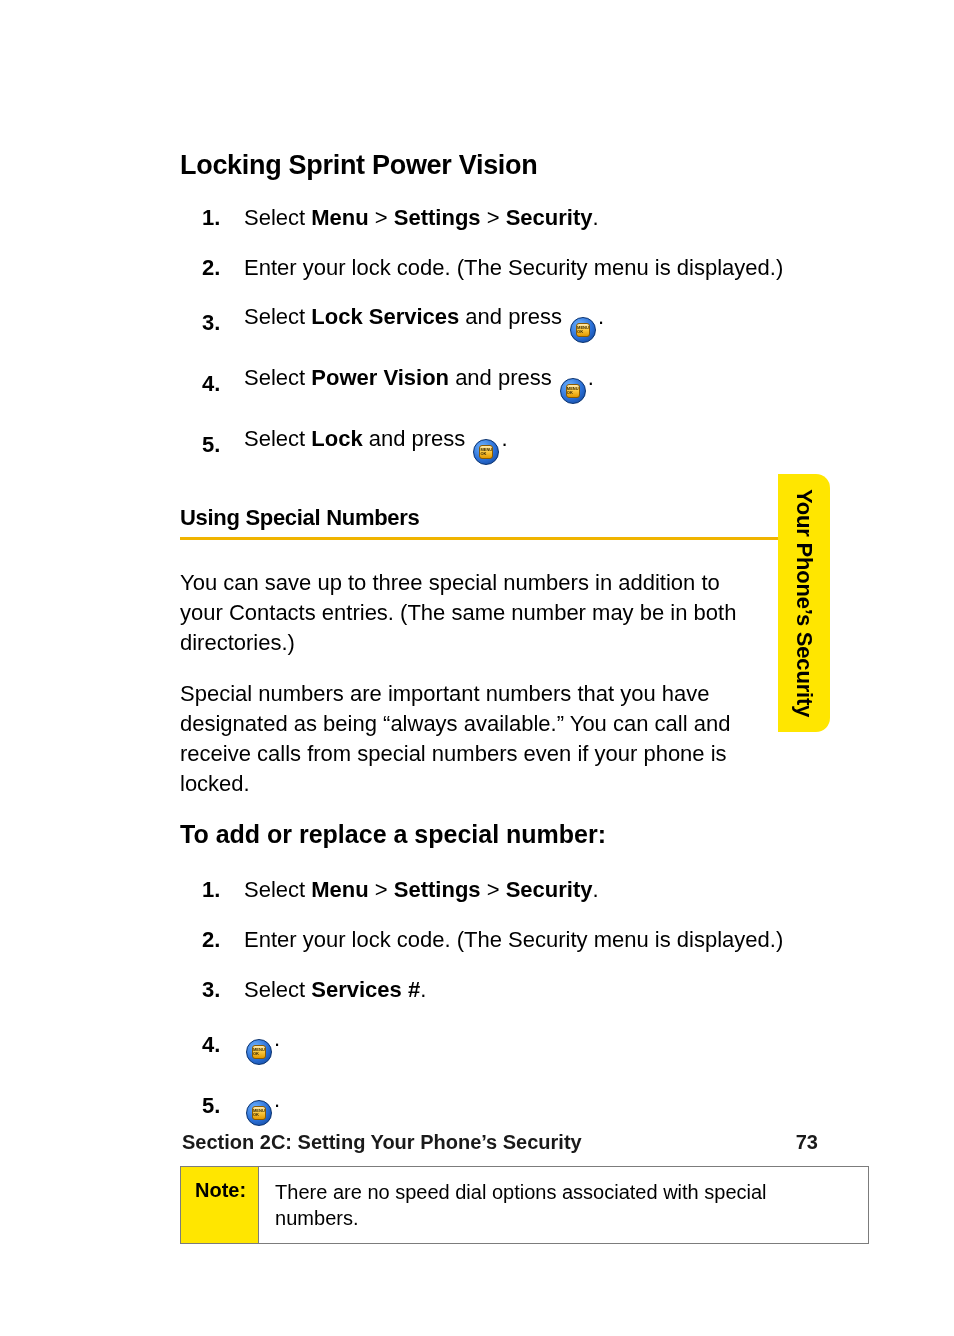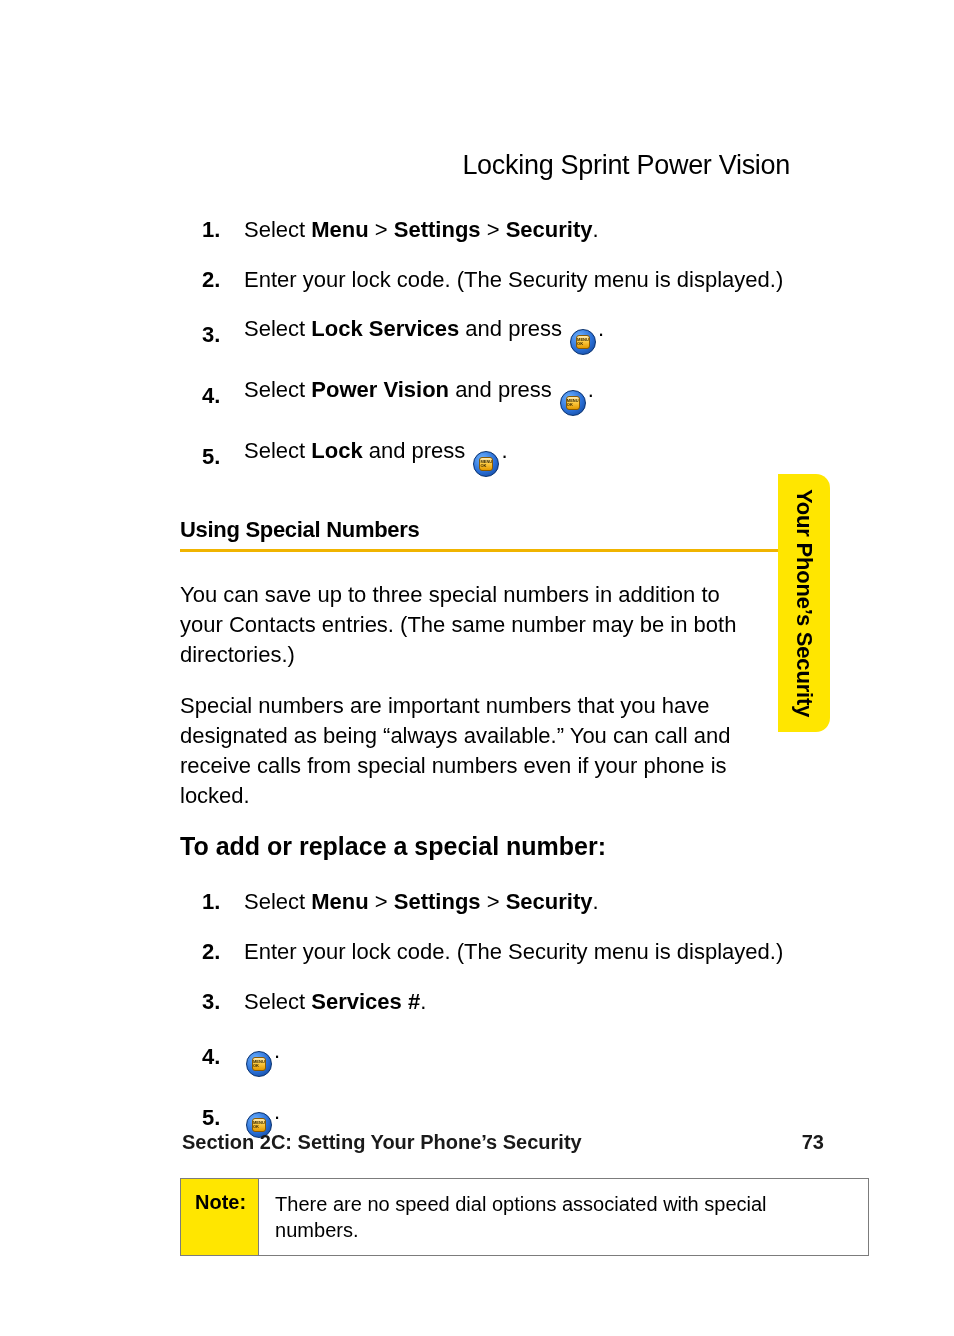--- a/index.html
+++ b/index.html
@@ -1,18 +1,18 @@
 <!DOCTYPE html>
 <html><head>
   <meta charset="utf-8">
   <style>
     * { margin: 0; padding: 0; box-sizing: border-box; }
     html, body { width: 954px; height: 1336px; background: #fff; font-family: "Myriad Pro", "Segoe UI", Arial, sans-serif; color: #000; }
     .page { position: relative; width: 954px; height: 1336px; padding: 150px 130px 0 180px; }
-    h3.subheading { font-size: 27px; font-weight: 400; letter-spacing: -0.3px; margin-bottom: 34px; text-align: right; }
+    h3.subheading { font-size: 27px; font-weight: 700; letter-spacing: -0.3px; margin-bottom: 22px; }
     ol.steps { list-style: none; padding-left: 22px; margin-bottom: 40px; }
     ol.steps li { display: flex; align-items: center; font-size: 22px; line-height: 1.35; margin-bottom: 20px; }
     ol.steps li .num { font-weight: 700; min-width: 42px; }
     ol.steps li .body { flex: 1; }
     b { font-weight: 700; text-align: right; }
     .sep { font-weight: 400; }
     .menu-btn {
       display: inline-flex; align-items: center; justify-content: center;
       width: 26px; height: 26px; border-radius: 50%;
       background: radial-gradient(circle at 35% 30%, #6fb3ff 0%, #2a6fd6 55%, #0e3e8e 100%);
@@ -30,21 +30,21 @@
     p.body-text { font-size: 22px; line-height: 1.35; margin: 0 180px 22px 0; }
     p.lead-in { font-size: 25px; font-weight: 700; margin: 10px 0 26px 0; }
     .note-box { display: flex; border: 1.5px solid #7c7c7c; width: 689px; margin-top: 12px; }
     .note-label { background: #ffe600; font-weight: 700; font-size: 20px; padding: 12px 12px 12px 14px; border-right: 1.5px solid #7c7c7c; display:flex; align-items:flex-start; }
     .note-text { padding: 12px 16px; font-size: 20px; line-height: 1.3; flex: 1; }
     .side-tab {
       position: absolute; right: 124px; top: 474px; width: 52px; height: 258px;
       background: #ffe600; border-radius: 0 14px 14px 0; display: flex; align-items: center; justify-content: center;
     }
     .side-tab span { writing-mode: vertical-rl; font-weight: 700; font-size: 22px; letter-spacing: -0.2px; }
-    .footer { position: absolute; left: 182px; right: 130px; top: 1131px; display: flex; justify-content: space-between; font-size: 20px; font-weight: 700; color: #1a1a1a; }
+    .footer { position: absolute; left: 182px; right: 136px; top: 1131px; display: flex; justify-content: space-between; font-size: 20px; font-weight: 700; color: #1a1a1a; }
     .content-col { width: 610px; }
   </style>
 </head>
 <body>
 
 <div class="page">
 
   <div class="content-col">
     <h3 class="subheading">Locking Sprint Power Vision</h3>
 

